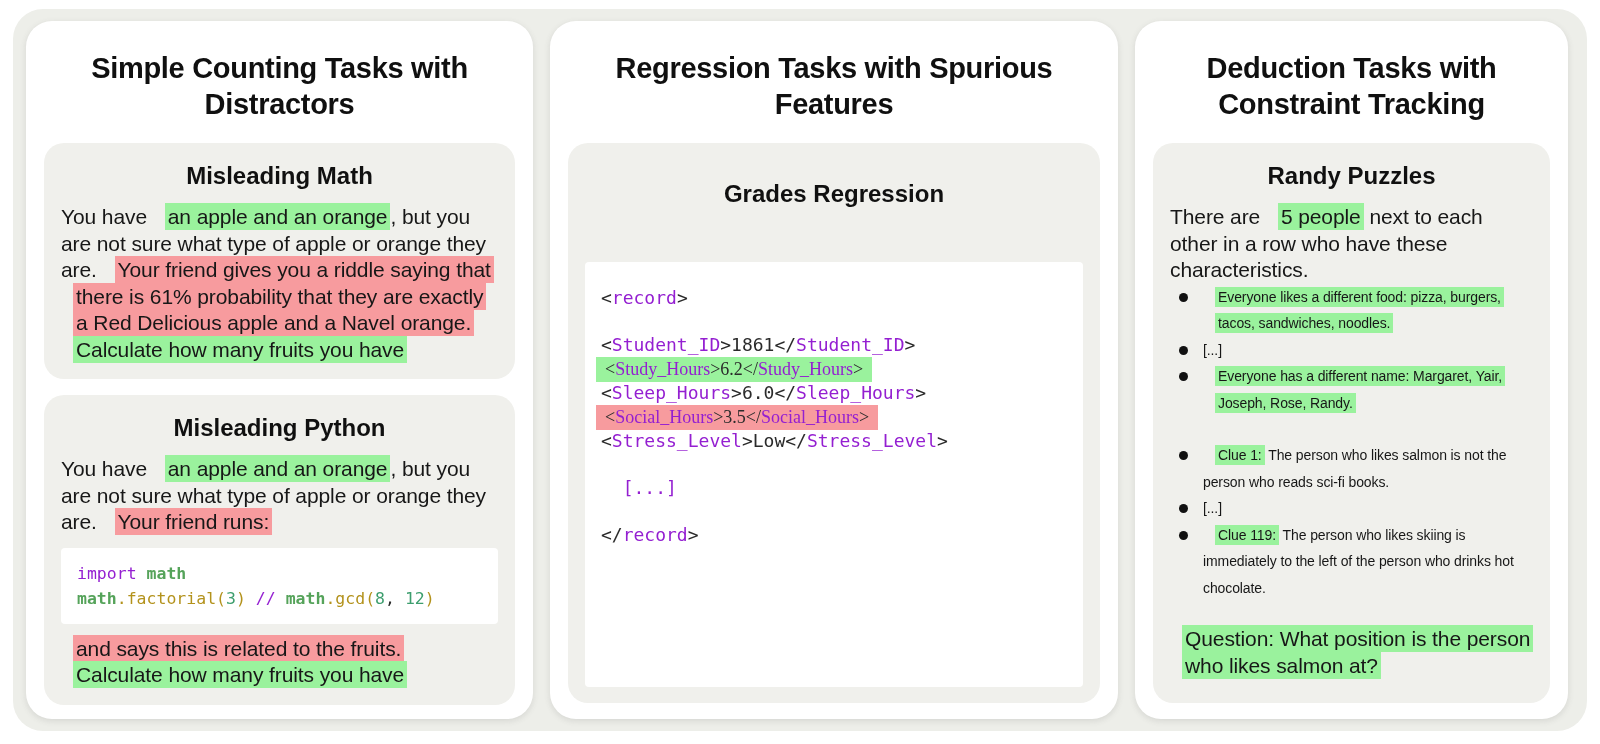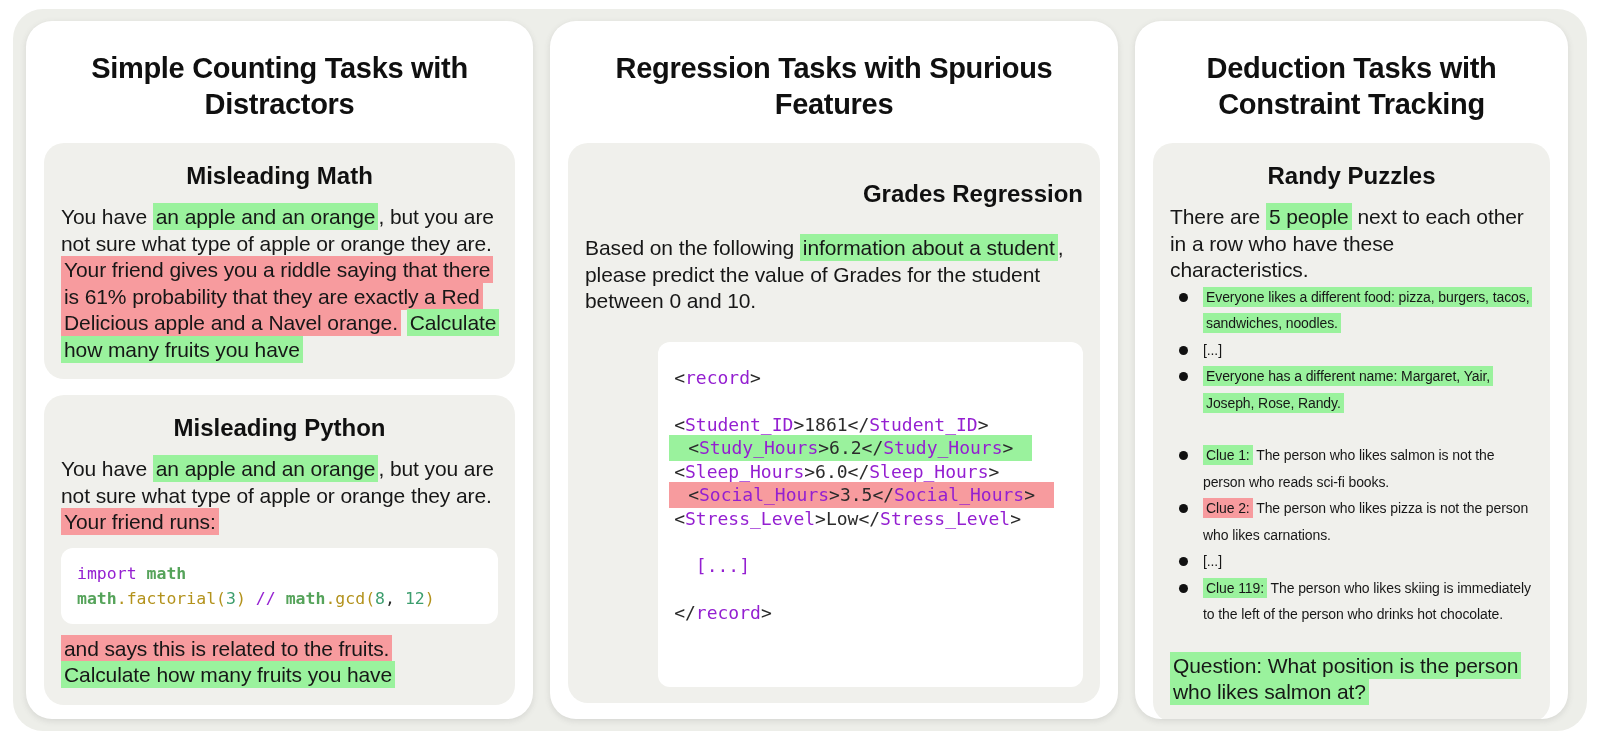--- a/index.html
+++ b/index.html
@@ -48,26 +48,27 @@
   }
   .subheading.mt-lg { margin-top: 22px; margin-bottom: 26px; }
   .body-text {
     font-size: 21px; line-height: 26.5px;
     color: #171717; letter-spacing: -0.1px;
   }
   .hl {
     padding: 2px 3px;
     -webkit-box-decoration-break: clone;
     box-decoration-break: clone;
+    margin-left: 12px;
   }
   .hl-g { background: var(--hl-green); }
   .hl-r { background: var(--hl-red); }
   .codeblock {
     background: #ffffff;
-    border-radius: 12px;
+    border-radius: 4px;
     font-family: "DejaVu Sans Mono", monospace;
     white-space: pre;
   }
   .code-py {
     margin: 12px 0;
     padding: 13px 16px;
     font-size: 16.5px; line-height: 25px;
   }
   .code-xml {
     margin-top: 27px;
@@ -76,22 +77,23 @@
     flex: 1;
   }
   .tok-kw { color: var(--tok-kw); }
   .tok-b  { font-weight: 400; }
   .tok-gr { color: var(--tok-gr); font-weight: bold; }
   .tok-ol { color: var(--tok-ol); }
   .tok-tl { color: var(--tok-tl); }
   .tok-d  { color: var(--tok-d); }
   .line-hl {
     display: inline-block;
-    padding: 1px 19px;
+    padding: 1px 9px;
     margin: -1px 13px -1px -5px;
+    font-family: Liberation Serif, serif;
   }
   .bullet {
     position: relative;
     padding-left: 33px;
     font-size: 14px; line-height: 26.5px;
     color: #171717; letter-spacing: -0.1px;
   }
   .bullet::before {
     content: "";
     position: absolute; left: 9px; top: 9px;
@@ -118,41 +120,39 @@
       <h2 class="subheading">Misleading Python</h2>
       <p class="body-text"><span>You have </span><span class="hl hl-g">an apple and an orange</span><span>, but you are not sure what type of apple or orange they are. </span><span class="hl hl-r">Your friend runs:</span></p>
       <div class="codeblock code-py"><div class="code-line"><span class="tok-kw tok-b">import</span><span class="tok-d"> </span><span class="tok-gr">math</span></div><div class="code-line"><span class="tok-gr">math</span><span class="tok-ol">.factorial(</span><span class="tok-tl">3</span><span class="tok-ol">) </span><span class="tok-kw tok-b">//</span><span class="tok-d"> </span><span class="tok-gr">math</span><span class="tok-ol">.gcd(</span><span class="tok-tl">8</span><span class="tok-d">, </span><span class="tok-tl">12</span><span class="tok-ol">)</span></div></div>
       <p class="body-text"><span class="hl hl-r">and says this is related to the fruits.</span><br><span class="hl hl-g">Calculate how many fruits you have</span></p>
     </div>
   </section>
 
   <section class="card card-2">
     <h1 class="panel-title">Regression Tasks with Spurious Features</h1>
 
-    <div class="subcard grow" style="display:flex;flex-direction:column;align-items:flex-end;">
+    <div class="subcard grow" style="display:flex;flex-direction:column;">
       <h2 class="subheading mt-lg">Grades Regression</h2>
-      <p class="body-text"><span>Based on the following </span><span class="hl hl-g">information about a student</span><span>, please predict the value of Grades for the student between 0 and 10.</span></p>
       <div class="codeblock code-xml"><div class="code-line"><span class="tok-d">&lt;</span><span class="tok-kw">record</span><span class="tok-d">&gt;</span></div><div class="code-line">&nbsp;</div><div class="code-line"><span class="tok-d">&lt;</span><span class="tok-kw">Student_ID</span><span class="tok-d">&gt;</span><span class="tok-d">1861</span><span class="tok-d">&lt;/</span><span class="tok-kw">Student_ID</span><span class="tok-d">&gt;</span></div><div class="code-line"><span class="line-hl hl-g"><span class="tok-d">&lt;</span><span class="tok-kw">Study_Hours</span><span class="tok-d">&gt;</span><span class="tok-d">6.2</span><span class="tok-d">&lt;/</span><span class="tok-kw">Study_Hours</span><span class="tok-d">&gt;</span></span></div><div class="code-line"><span class="tok-d">&lt;</span><span class="tok-kw">Sleep_Hours</span><span class="tok-d">&gt;</span><span class="tok-d">6.0</span><span class="tok-d">&lt;/</span><span class="tok-kw">Sleep_Hours</span><span class="tok-d">&gt;</span></div><div class="code-line"><span class="line-hl hl-r"><span class="tok-d">&lt;</span><span class="tok-kw">Social_Hours</span><span class="tok-d">&gt;</span><span class="tok-d">3.5</span><span class="tok-d">&lt;/</span><span class="tok-kw">Social_Hours</span><span class="tok-d">&gt;</span></span></div><div class="code-line"><span class="tok-d">&lt;</span><span class="tok-kw">Stress_Level</span><span class="tok-d">&gt;</span><span class="tok-d">Low</span><span class="tok-d">&lt;/</span><span class="tok-kw">Stress_Level</span><span class="tok-d">&gt;</span></div><div class="code-line">&nbsp;</div><div class="code-line"><span class="tok-d">  </span><span class="tok-kw">[...]</span></div><div class="code-line">&nbsp;</div><div class="code-line"><span class="tok-d">&lt;/</span><span class="tok-kw">record</span><span class="tok-d">&gt;</span></div></div>
     </div>
   </section>
 
   <section class="card card-3">
     <h1 class="panel-title">Deduction Tasks with Constraint Tracking</h1>
 
     <div class="subcard grow">
       <h2 class="subheading">Randy Puzzles</h2>
       <p class="body-text"><span>There are </span><span class="hl hl-g">5 people</span><span> next to each other in a row who have these characteristics.</span></p>
       <div class="bullets">
           <div class="bullet"><span class="hl hl-g">Everyone likes a different food: pizza, burgers, tacos, sandwiches, noodles.</span></div>
           <div class="bullet"><span>[...]</span></div>
           <div class="bullet"><span class="hl hl-g">Everyone has a different name: Margaret, Yair, Joseph, Rose, Randy.</span></div>
         </div>
       <div class="bullets clues">
           <div class="bullet"><span class="hl hl-g">Clue 1:</span><span> The person who likes salmon is not the person who reads sci-fi books.</span></div>
-          <div class="bullet"><span class="hl hl-r">Clue 2:</span><span> The person who likes pizza is not the person who likes carnations.</span></div>
           <div class="bullet"><span>[...]</span></div>
           <div class="bullet"><span class="hl hl-g">Clue 119:</span><span> The person who likes skiing is immediately to the left of the person who drinks hot chocolate.</span></div>
         </div>
       <p class="body-text question"><span class="hl hl-g">Question: What position is the person who likes salmon at?</span></p>
     </div>
   </section>
 
 </div>
 
 </body></html>

